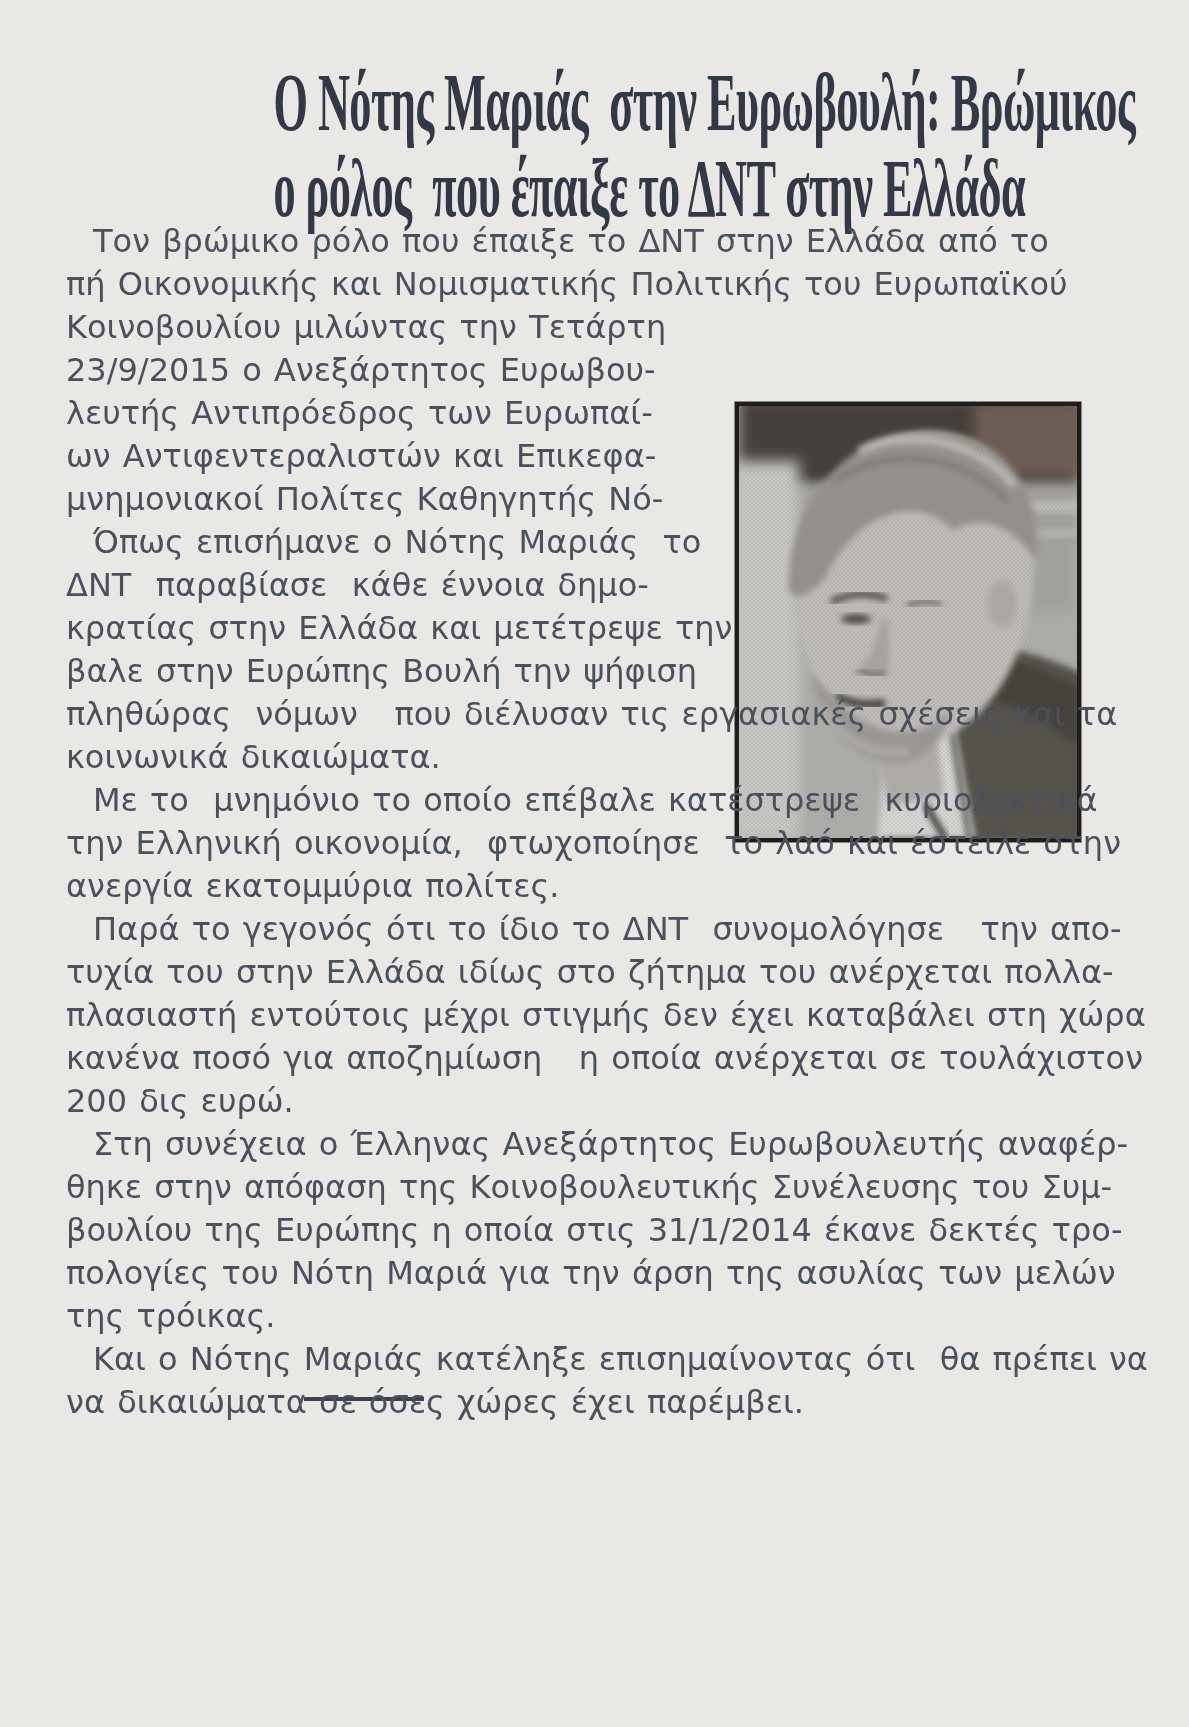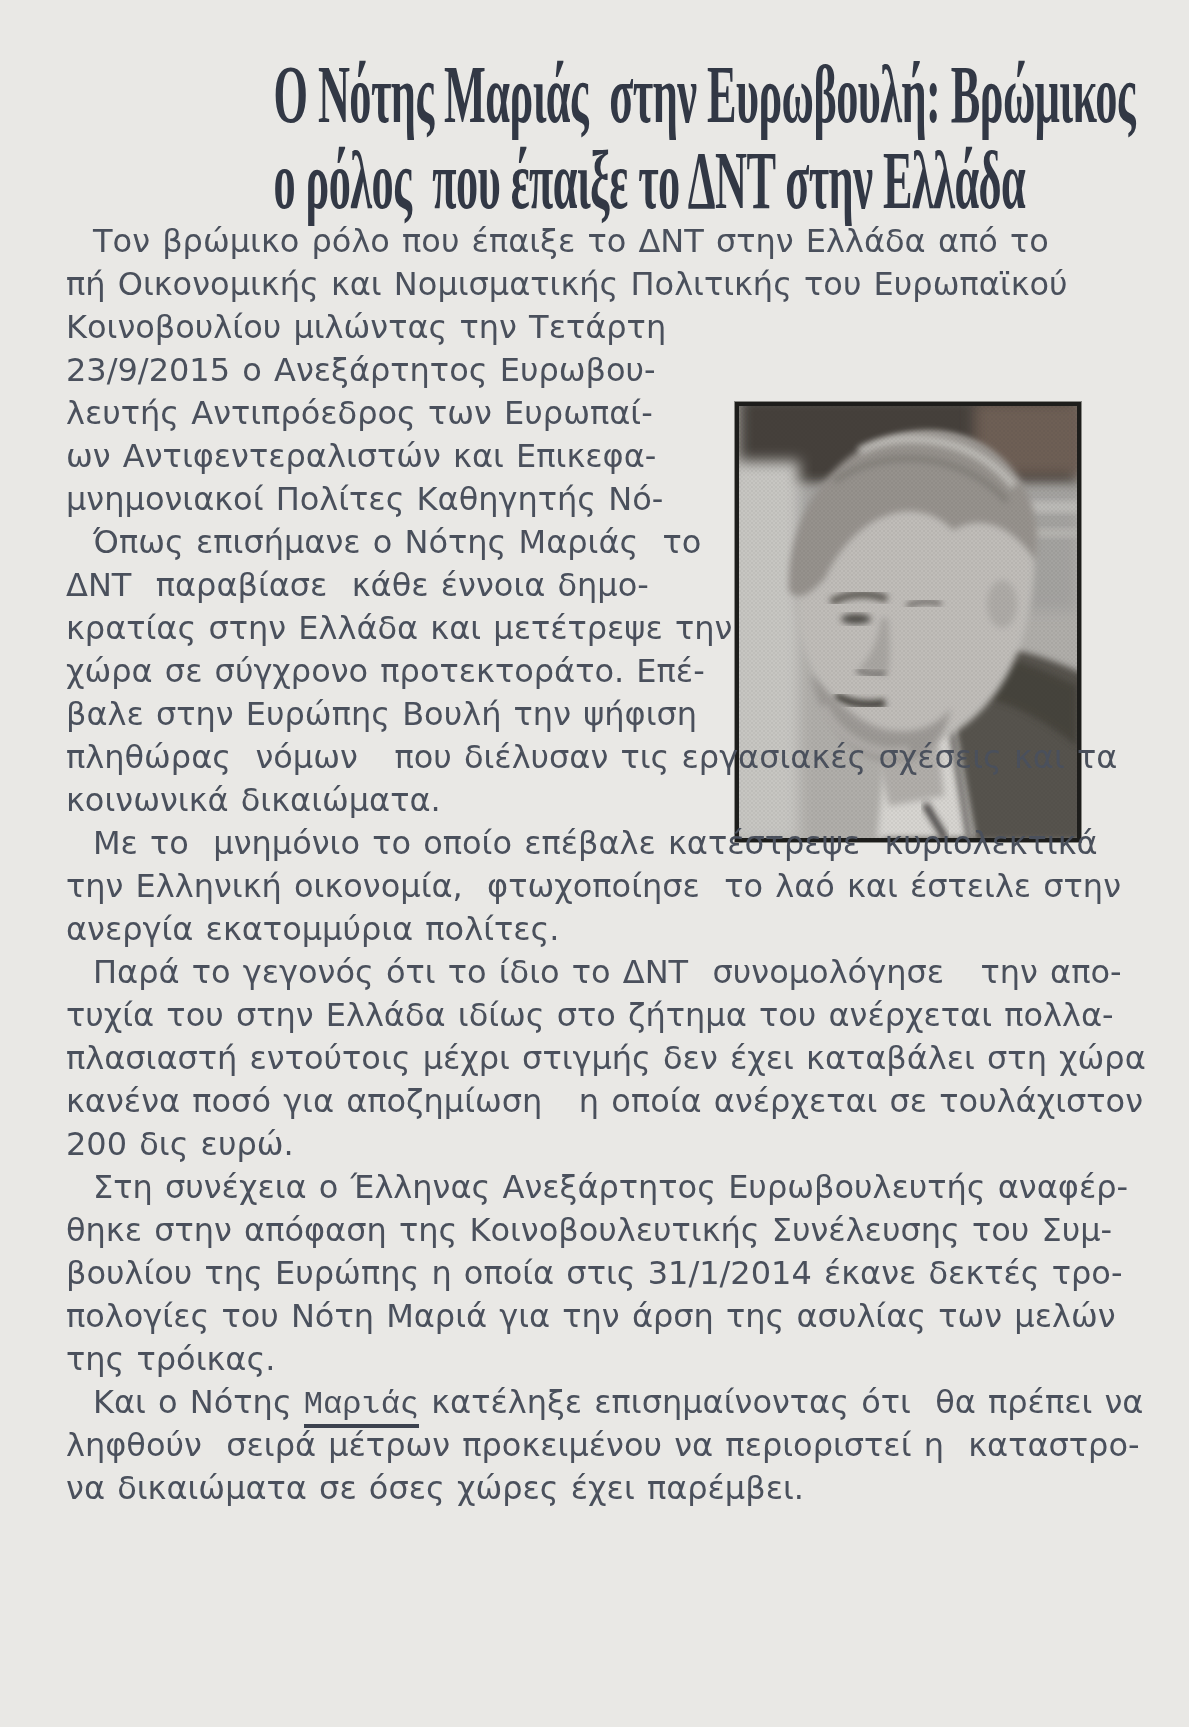--- a/index.html
+++ b/index.html
@@ -11,21 +11,21 @@
   html,body{margin:0;padding:0;background:#d8d8d5;}
   .page{
     position:relative;
     width:1189px;height:1727px;
     background:var(--bg);
     overflow:hidden;
     font-family:"DejaVu Sans", sans-serif;
   }
   
   .headline{
-    position:absolute;top:52px;left:0;right:0;
+    position:absolute;top:60px;left:0;right:0;
     text-align:center;
     color:var(--headline-ink);
   }
   .headline-line{
     font-family:"Liberation Serif", serif;
     font-weight:700;
     font-size:82px;
     line-height:86px;
     white-space:pre;
     transform:scaleX(0.54);
@@ -40,22 +40,21 @@
     color:var(--ink);
     font-size:32px;
     line-height:43px;
     word-spacing:2px;
   }
   .para{margin:0;}
   .tl{white-space:pre;height:43px;}
   .para .tl:first-child{text-indent:27px;}
   .u{
     border-bottom:4px solid #3c424e;
-    padding-bottom:1px;
-    font-family:Liberation Mono, monospace;
+    padding-bottom:19px;
   }
   
   .photo{
     position:absolute;
     left:735px;top:402px;
     width:338px;height:432px;
     border:4px solid var(--border);
     background:#b4b2ae;
     box-shadow:0 0 0 1px #8a8a86;
   }
@@ -135,21 +134,20 @@
         <div class="tl">Κοινοβουλίου μιλώντας την Τετάρτη</div>
         <div class="tl">23/9/2015 ο Ανεξάρτητος Ευρωβου-</div>
         <div class="tl">λευτής Αντιπρόεδρος των Ευρωπαί-</div>
         <div class="tl">ων Αντιφεντεραλιστών και Επικεφα-</div>
         <div class="tl">μνημονιακοί Πολίτες Καθηγητής Νό-</div>
       </div>
       <div class="para">
         <div class="tl">Όπως επισήμανε ο Νότης Μαριάς  το</div>
         <div class="tl">ΔΝΤ  παραβίασε  κάθε έννοια δημο-</div>
         <div class="tl">κρατίας στην Ελλάδα και μετέτρεψε την</div>
-        <div class="tl">χώρα σε σύγχρονο προτεκτοράτο. Επέ-</div>
         <div class="tl">βαλε στην Ευρώπης Βουλή την ψήφιση</div>
         <div class="tl">πληθώρας  νόμων   που διέλυσαν τις εργασιακές σχέσεις και τα</div>
         <div class="tl">κοινωνικά δικαιώματα.</div>
       </div>
       <div class="para">
         <div class="tl">Με το  μνημόνιο το οποίο επέβαλε κατέστρεψε  κυριολεκτικά</div>
         <div class="tl">την Ελληνική οικονομία,  φτωχοποίησε  το λαό και έστειλε στην</div>
         <div class="tl">ανεργία εκατομμύρια πολίτες.</div>
       </div>
       <div class="para">
@@ -161,18 +159,17 @@
       </div>
       <div class="para">
         <div class="tl">Στη συνέχεια ο Έλληνας Ανεξάρτητος Ευρωβουλευτής αναφέρ-</div>
         <div class="tl">θηκε στην απόφαση της Κοινοβουλευτικής Συνέλευσης του Συμ-</div>
         <div class="tl">βουλίου της Ευρώπης η οποία στις 31/1/2014 έκανε δεκτές τρο-</div>
         <div class="tl">πολογίες του Νότη Μαριά για την άρση της ασυλίας των μελών</div>
         <div class="tl">της τρόικας.</div>
       </div>
       <div class="para">
         <div class="tl">Και ο Νότης <span class="u">Μαριάς</span> κατέληξε επισημαίνοντας ότι  θα πρέπει να</div>
-        <div class="tl">ληφθούν  σειρά μέτρων προκειμένου να περιοριστεί η  καταστρο-</div>
         <div class="tl">να δικαιώματα σε όσες χώρες έχει παρέμβει.</div>
       </div>
     </div>
 
 </div>
 
 </body></html>

